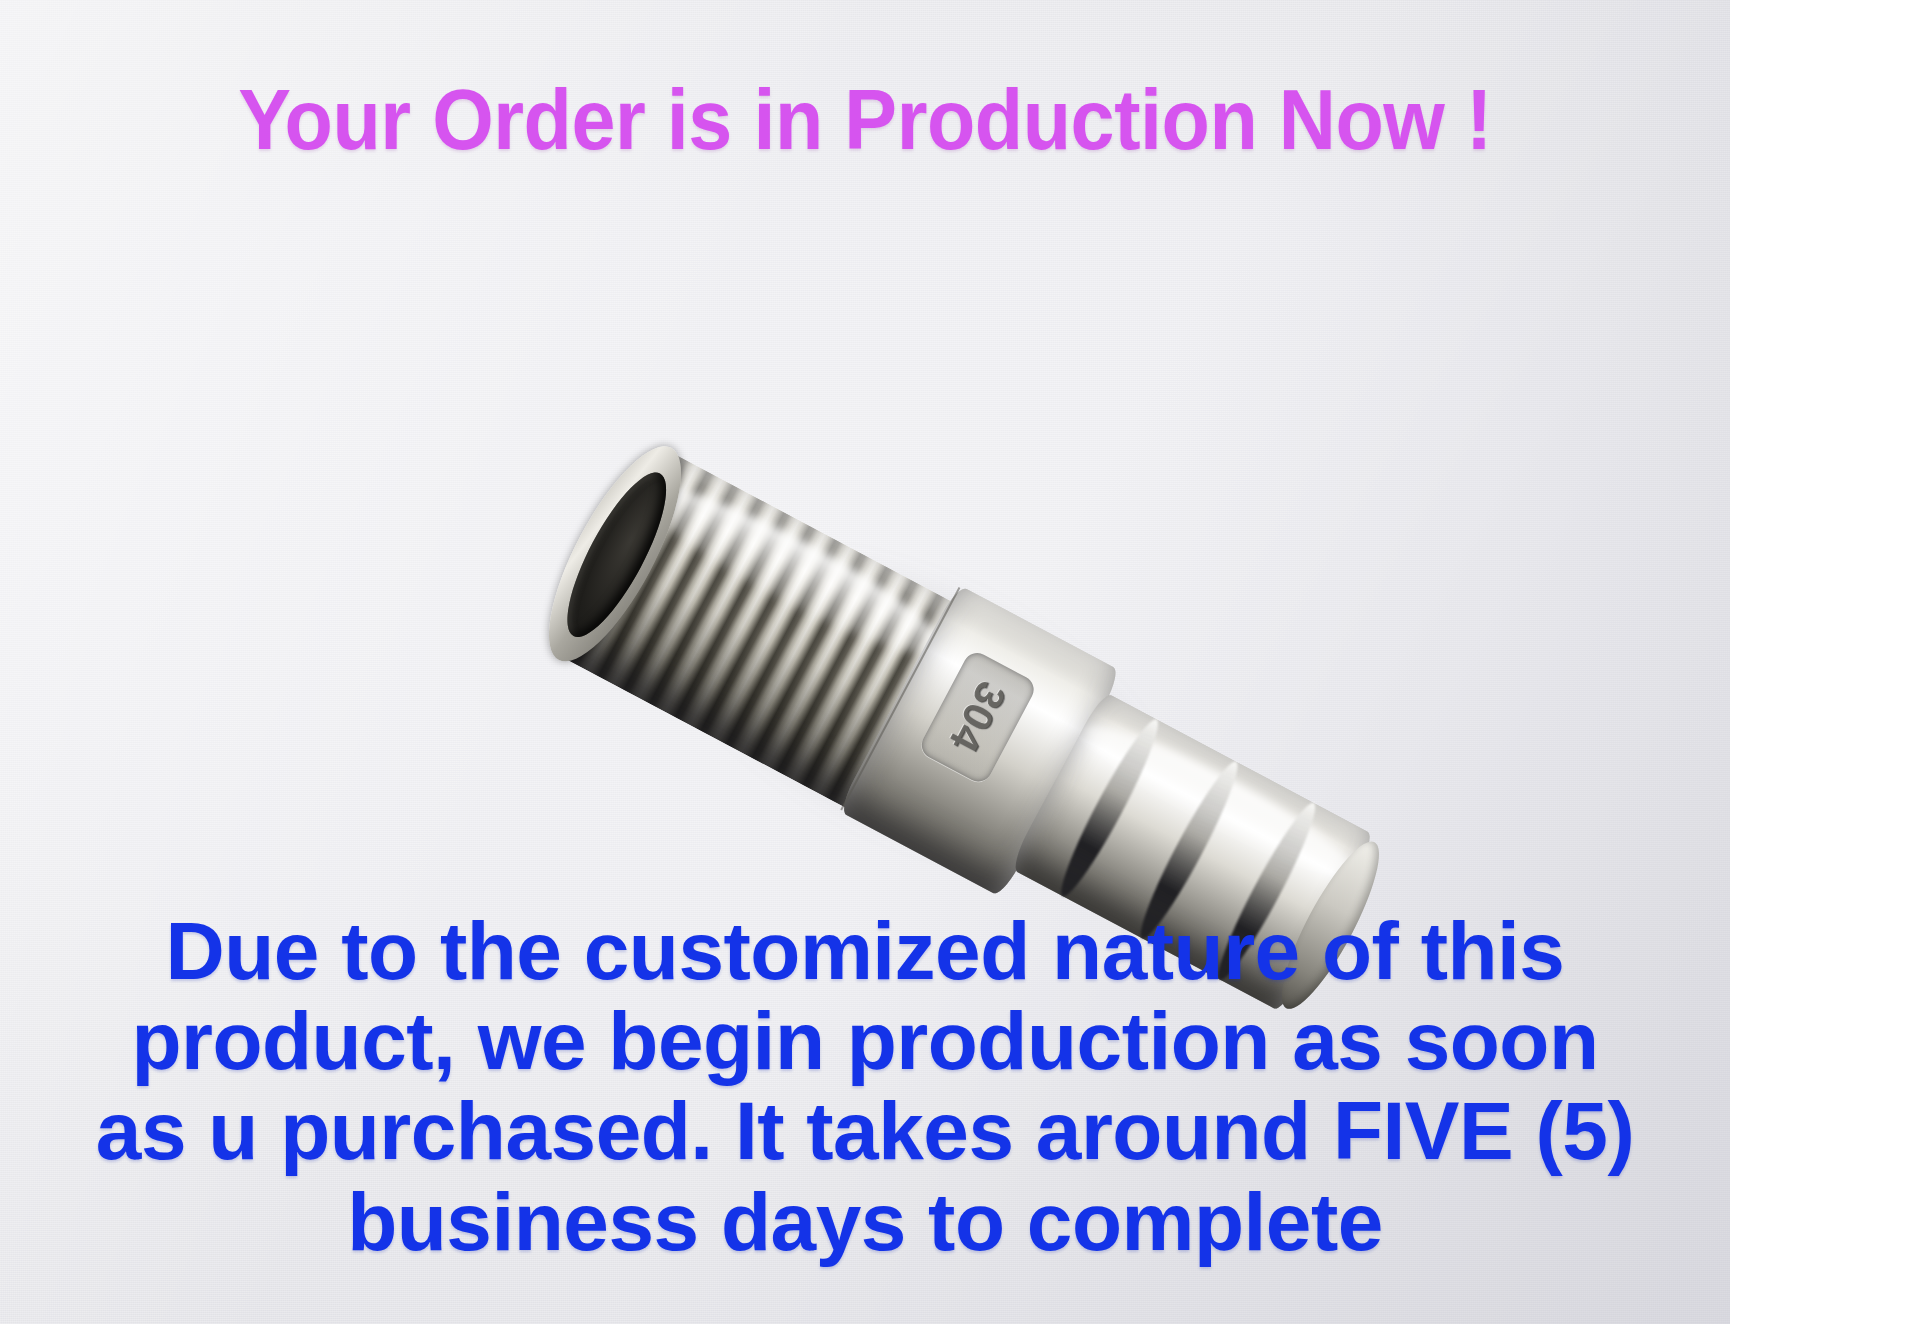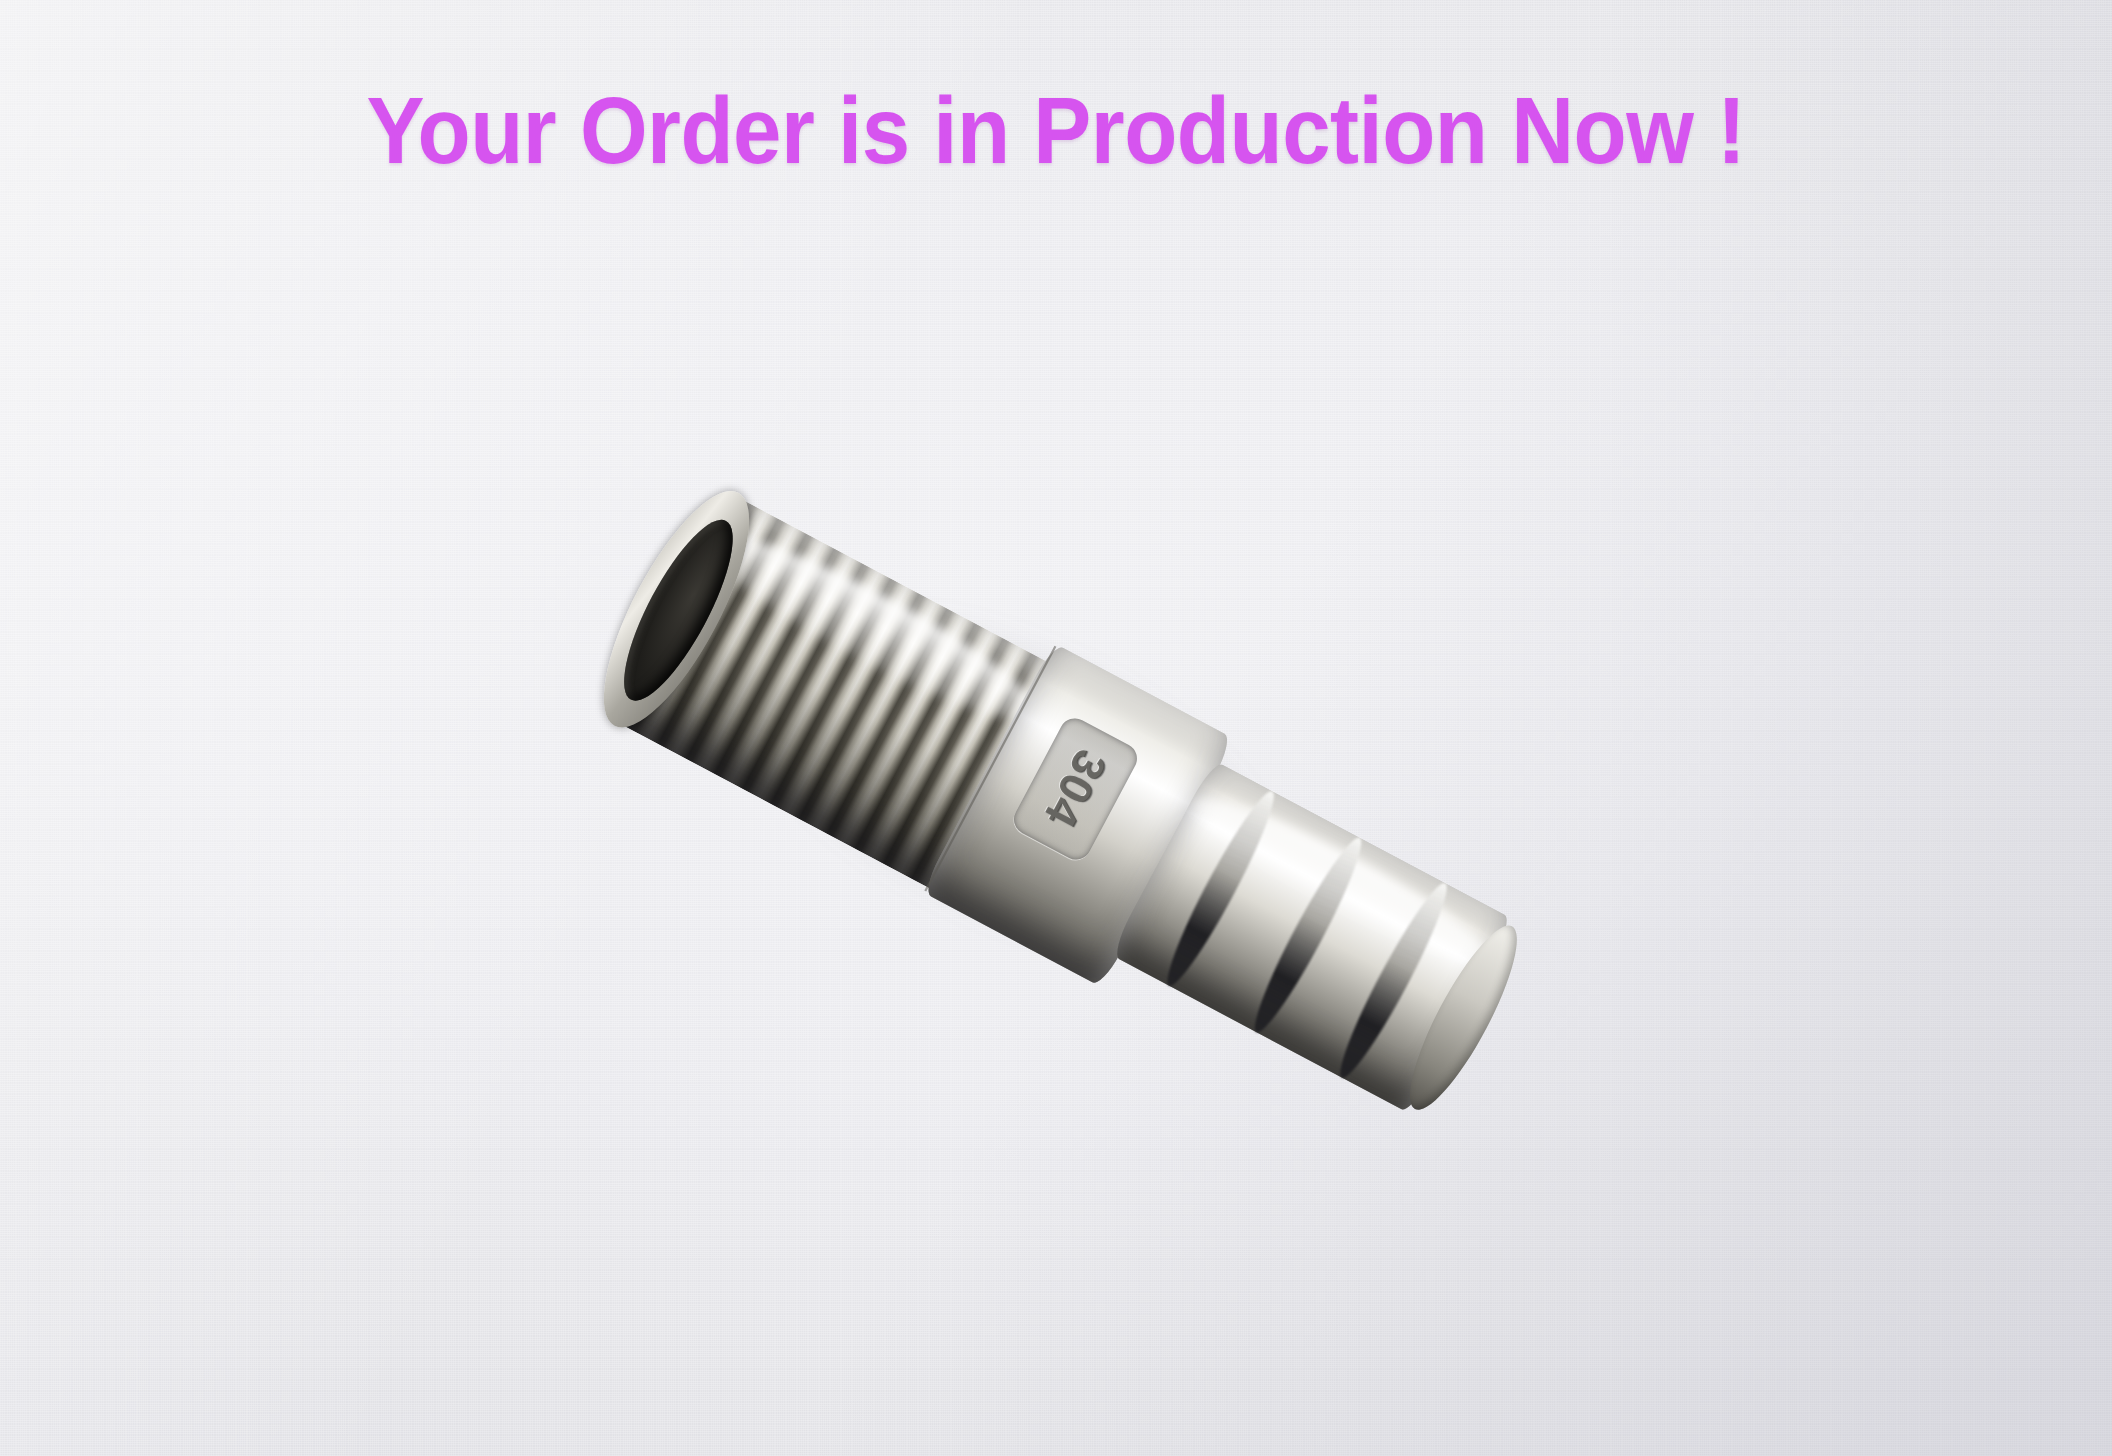--- a/index.html
+++ b/index.html
@@ -6,21 +6,21 @@
     margin: 0;
     padding: 0;
     background: #ffffff;
   }
   body {
     font-family: "Liberation Sans", sans-serif;
   }
 
   .promo-card {
     position: relative;
-    width: 1920px;
+    width: 1730px;
     height: 1324px;
     overflow: hidden;
     background:
       radial-gradient(ellipse 1500px 900px at 46% 42%, #f2f2f5 0%, #ededf1 48%, #e6e6ea 78%, #e2e2e7 100%);
   }
 
   
   .backdrop-texture {
     position: absolute;
     inset: 0;
@@ -273,14 +273,20 @@
 
       <div class="barb-body"></div>
       <div class="barb-gloss"></div>
       <div class="barb-ring r1"></div>
       <div class="barb-ring r2"></div>
       <div class="barb-ring r3"></div>
       <div class="barb-cap"></div>
     </div>
   </div>
 
+  <div class="body-copy">
+    <span class="line">Due to the customized nature of this</span>
+    <span class="line">product, we begin production as soon</span>
+    <span class="line">as u purchased. It takes around FIVE (5)</span>
+    <span class="line">business days to complete</span>
+  </div>
 
 </div>
 
 </body></html>

